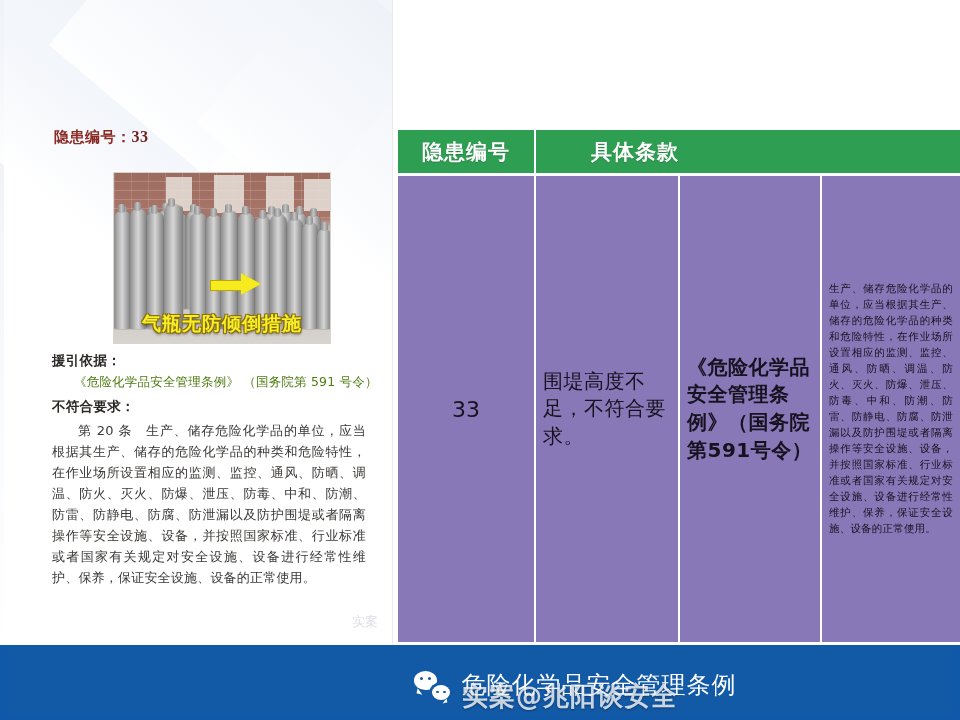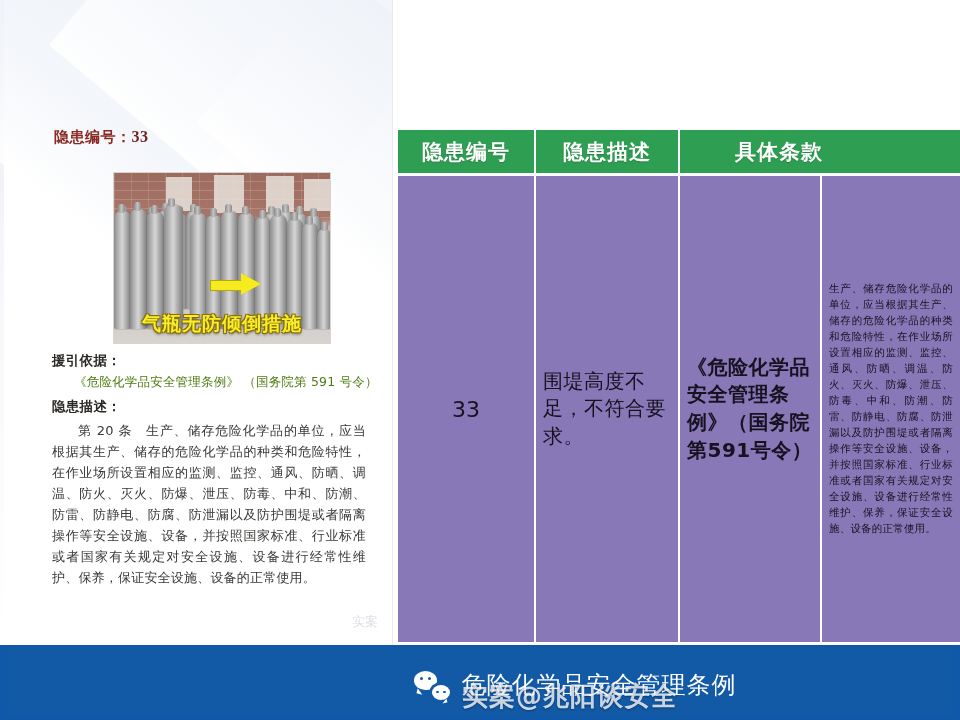--- a/index.html
+++ b/index.html
@@ -445,31 +445,30 @@
           <div class="shaft"></div>
           <div class="head"></div>
         </div>
       </div>
       <div id="photo-caption">气瓶无防倾倒措施</div>
     </div>
 
     <div id="slide-body">
       <p class="lbl">援引依据：</p>
       <p class="ref">《危险化学品安全管理条例》 （国务院第 591 号令）</p>
-      <p class="lbl">隐患描述：</p>
+      <p class="lbl">不符合要求：</p>
       <p class="para">第 20 条　生产、储存危险化学品的单位，应当根据其生产、储存的危险化学品的种类和危险特性，在作业场所设置相应的监测、监控、通风、防晒、调温、防火、灭火、防爆、泄压、防毒、中和、防潮、防雷、防静电、防腐、防泄漏以及防护围堤或者隔离操作等安全设施、设备，并按照国家标准、行业标准或者国家有关规定对安全设施、设备进行经常性维护、保养，保证安全设施、设备的正常使用。</p>
     </div>
 
     <div id="slide-watermark">实案</div>
   </div>
 
   <div id="table">
     <div id="thead">
       <div class="th c1">隐患编号</div>
-      <div class="th c2">隐患描述</div>
       <div class="th c4">具体条款</div>
     </div>
     <div id="tbody">
       <div class="td c1" id="cell-code">33</div>
       <div class="td c2" id="cell-desc">围堤高度不足，不符合要求。</div>
       <div class="td c3" id="cell-ref">《危险化学品安全管理条例》（国务院第591号令）</div>
       <div class="td c4" id="cell-clause">生产、储存危险化学品的单位，应当根据其生产、储存的危险化学品的种类和危险特性，在作业场所设置相应的监测、监控、通风、防晒、调温、防火、灭火、防爆、泄压、防毒、中和、防潮、防雷、防静电、防腐、防泄漏以及防护围堤或者隔离操作等安全设施、设备，并按照国家标准、行业标准或者国家有关规定对安全设施、设备进行经常性维护、保养，保证安全设施、设备的正常使用。</div>
     </div>
   </div>
 

